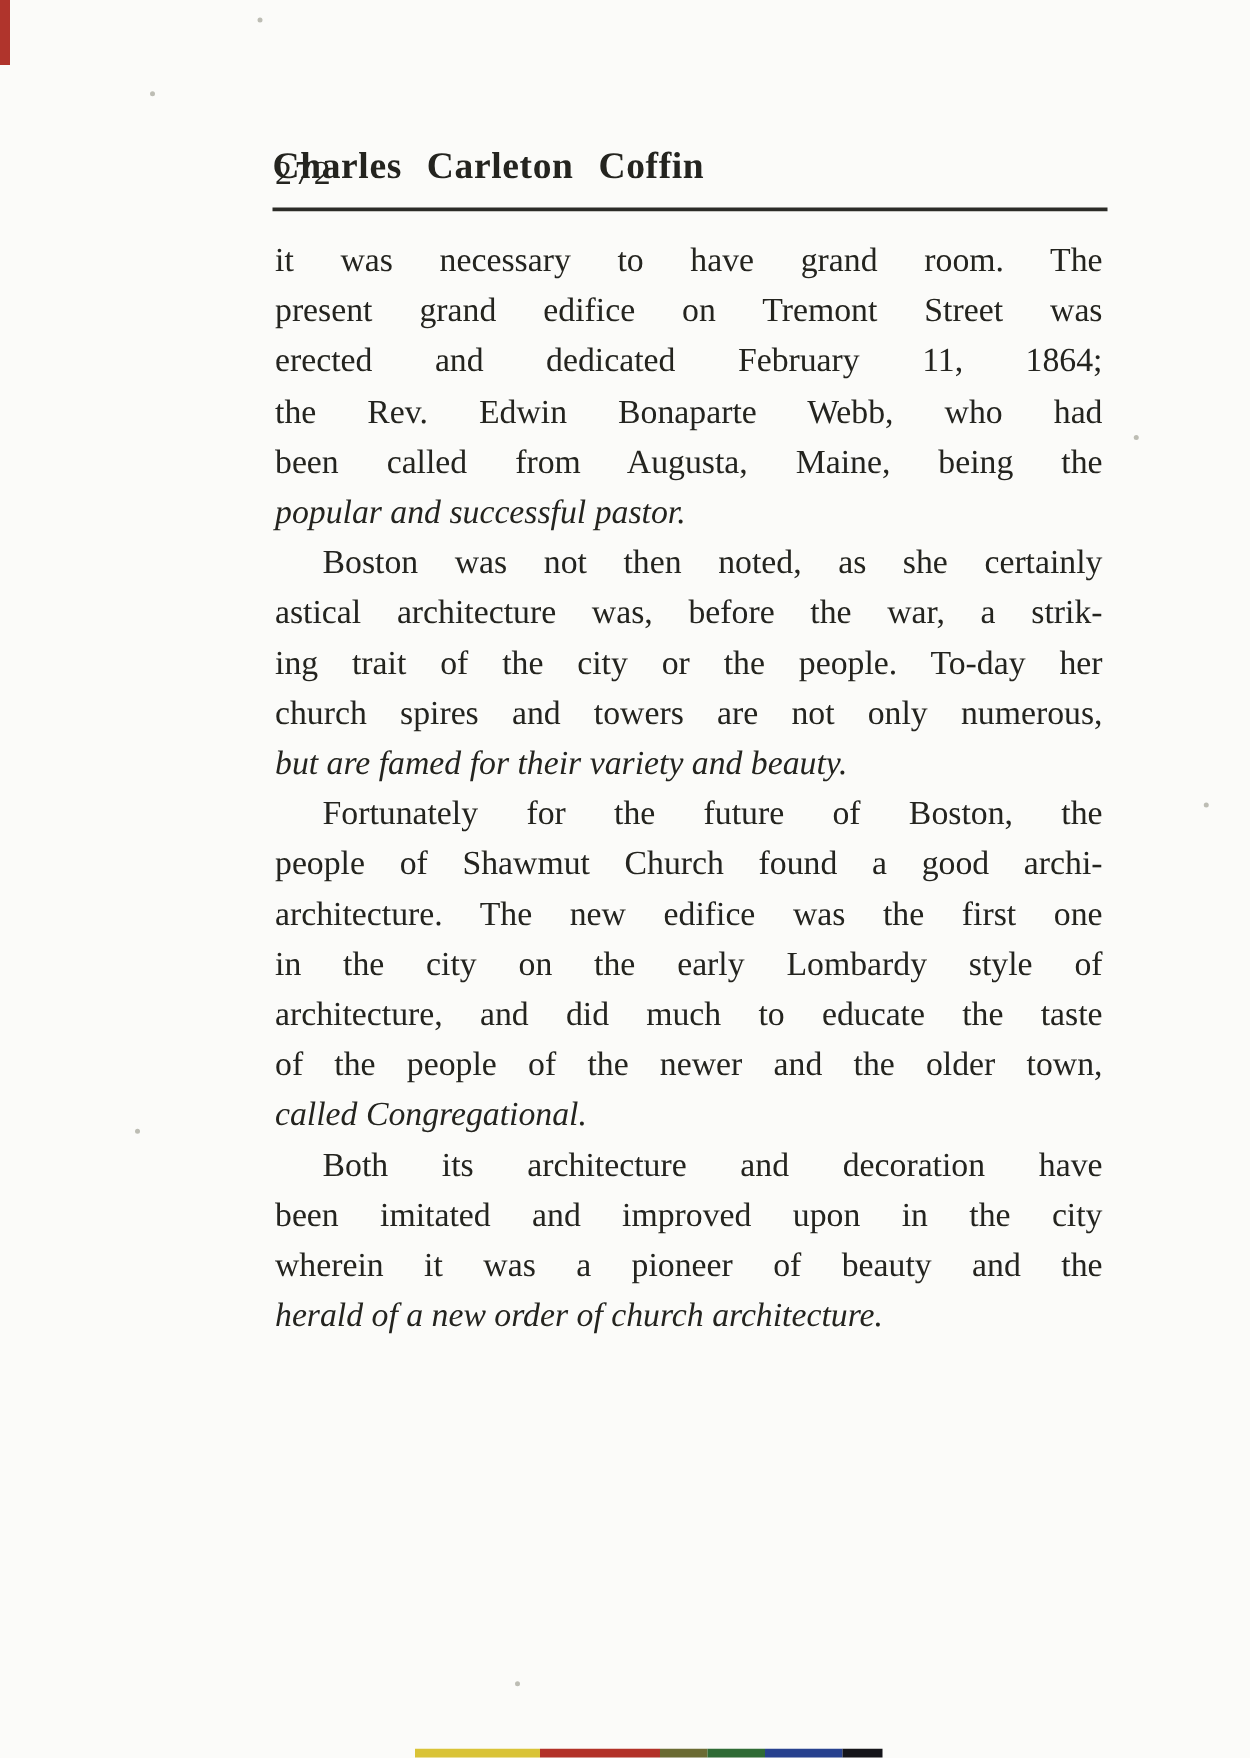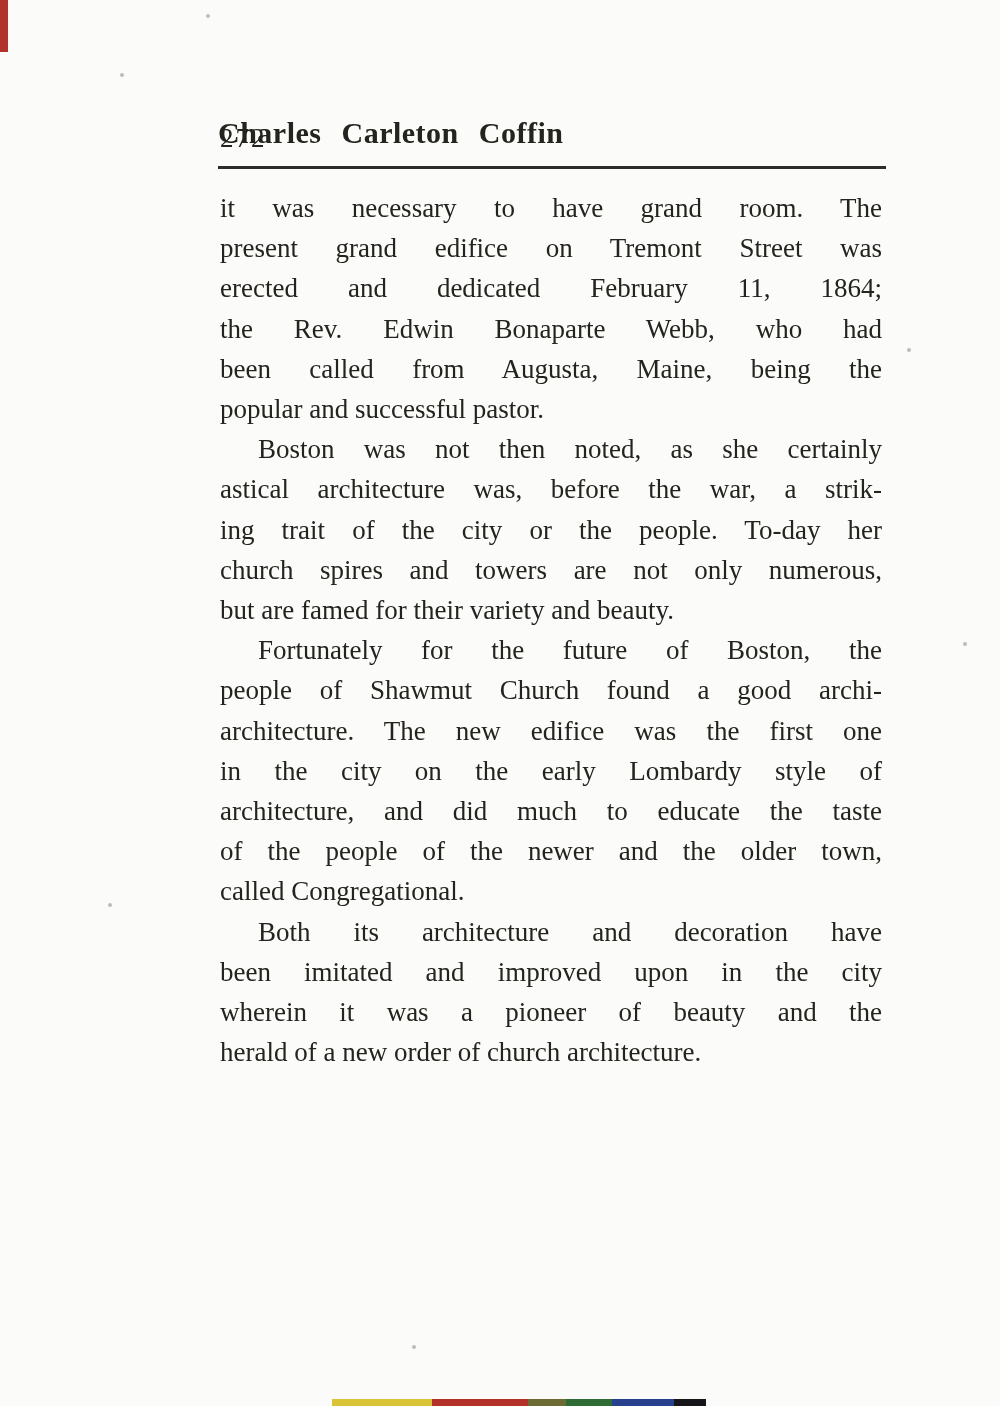--- a/index.html
+++ b/index.html
@@ -50,21 +50,21 @@
     top: 188px;
     width: 662px;
     font-size: 27px;
     line-height: 40.2px;
   }
   .line {
     text-align: justify;
     text-align-last: justify;
     white-space: normal;
   }
-  .line.last { text-align-last: left; }
+  .line.last { text-align-last: left; font-style: italic; }
   .line.indent { text-indent: 38px; }
   .speck {
     position: absolute;
     width: 4px;
     height: 4px;
     border-radius: 50%;
     background: #bdbdb4;
   }
   .corner-mark {
     position: absolute;

